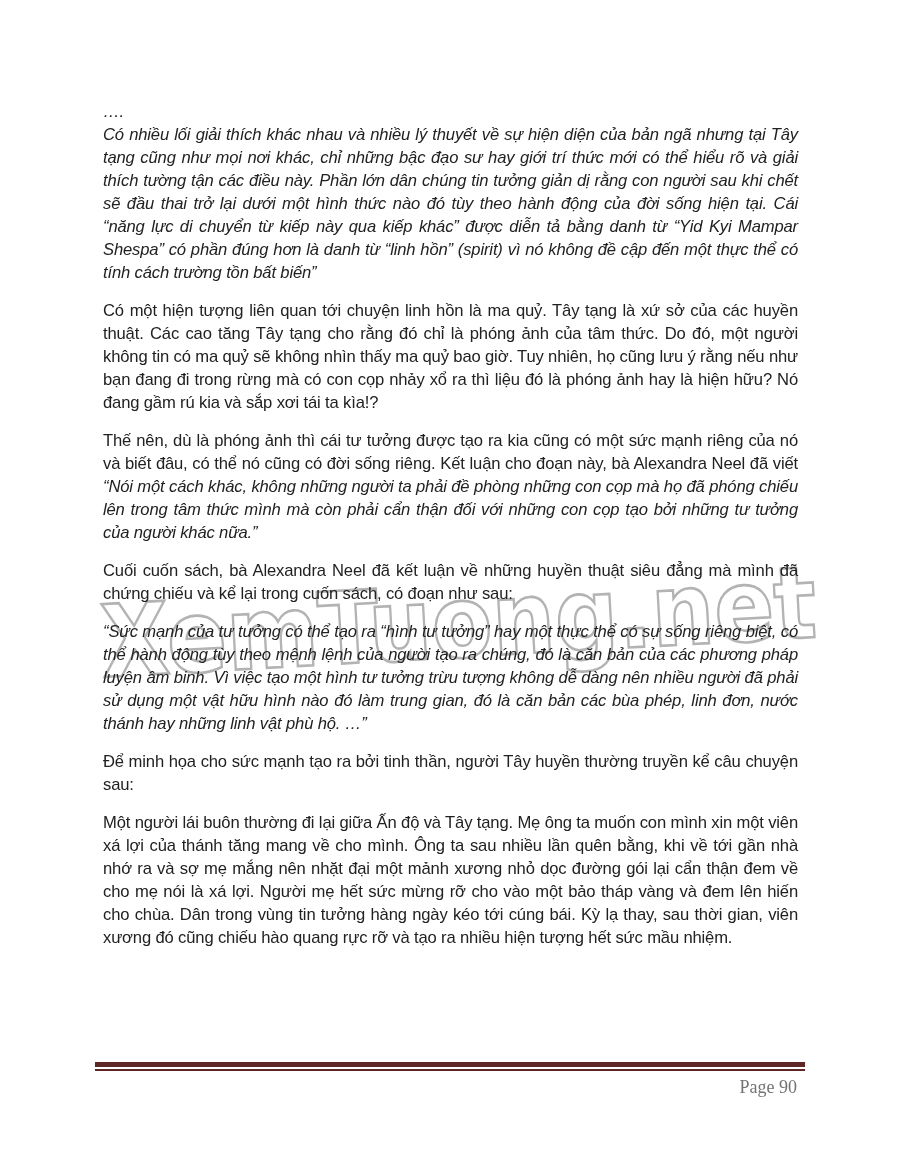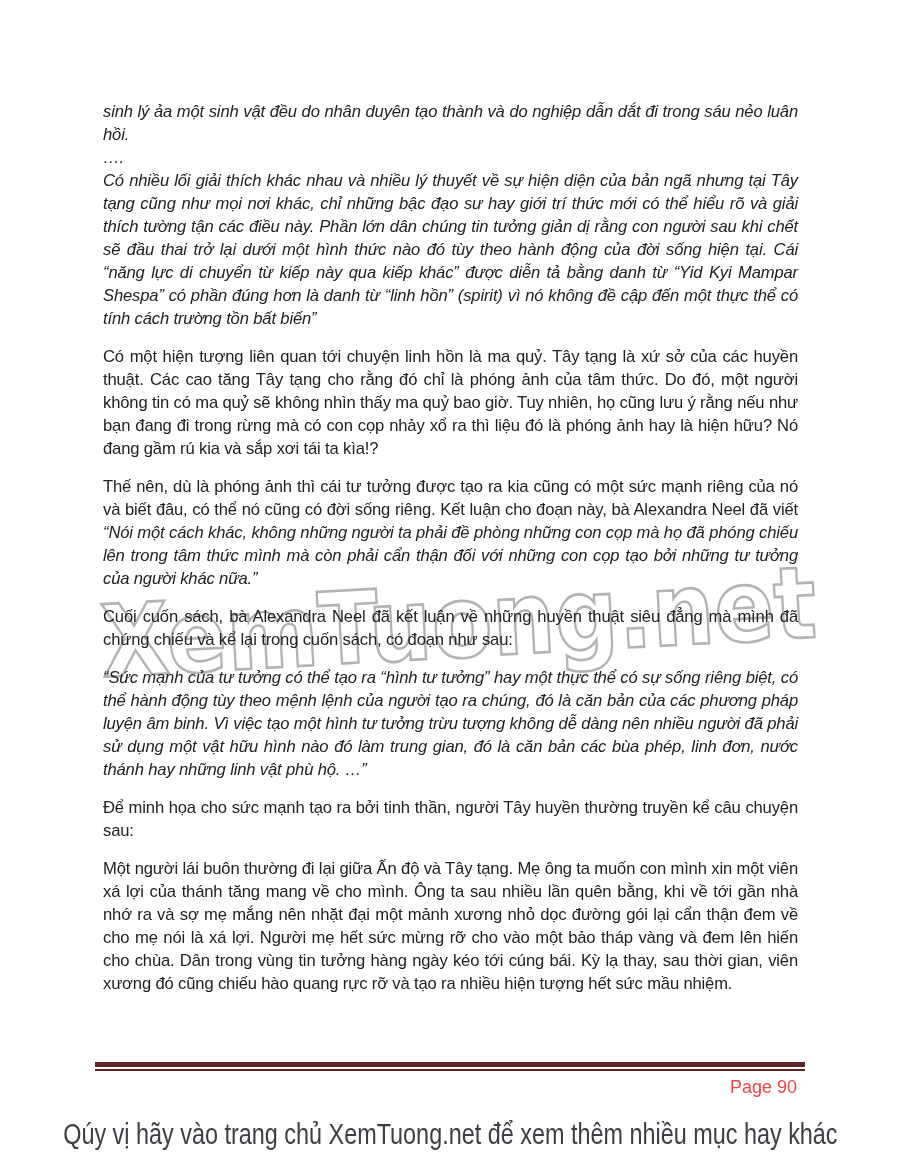--- a/index.html
+++ b/index.html
@@ -48,23 +48,23 @@
       #5e2726 0px, #5e2726 5px,
       #ffffff 5px, #ffffff 7px,
       #5e2726 7px, #5e2726 9px
     );
     z-index: 3;
   }
 
   .page-number {
     position: absolute;
     right: 103px; top: 1077px;
-    font-family: Liberation Sans, sans-serif;
+    font-family: Liberation Serif, serif;
     font-size: 18px;
-    color: #ef4444;
+    color: #737373;
     z-index: 3;
     text-align: center;
   }
 
   
   .banner {
     position: absolute;
     left: 0; right: 0; top: 1108px;
     height: 52px;
     display: flex;
@@ -87,31 +87,27 @@
 
 <div class="page">
 
   <div class="watermark-wrap">
     <svg width="760" height="215" viewBox="0 0 760 215">
       <text x="380" y="152" text-anchor="middle" font-family="DejaVu Sans, sans-serif" font-size="100" font-weight="bold" fill="#ffffff" stroke="#b3b3b3" stroke-width="2.6" textLength="716" lengthAdjust="spacingAndGlyphs">XemTuong.net</text>
     </svg>
   </div>
 
   <div class="doc-body">
-    <p class="italic tight">sinh lý ảa một sinh vật đều do nhân duyên tạo thành và do nghiệp dẫn dắt đi trong sáu nẻo luân hồi.</p>
     <p class="italic tight">….</p>
     <p class="italic">Có nhiều lối giải thích khác nhau và nhiều lý thuyết về sự hiện diện của bản ngã nhưng tại Tây tạng cũng như mọi nơi khác, chỉ những bậc đạo sư hay giới trí thức mới có thể hiểu rõ và giải thích tường tận các điều này. Phần lớn dân chúng tin tưởng giản dị rằng con người sau khi chết sẽ đầu thai trở lại dưới một hình thức nào đó tùy theo hành động của đời sống hiện tại. Cái “năng lực di chuyển từ kiếp này qua kiếp khác” được diễn tả bằng danh từ “Yid Kyi Mampar Shespa” có phần đúng hơn là danh từ “linh hồn” (spirit) vì nó không đề cập đến một thực thể có tính cách trường tồn bất biến”</p>
     <p>Có một hiện tượng liên quan tới chuyện linh hồn là ma quỷ. Tây tạng là xứ sở của các huyền thuật. Các cao tăng Tây tạng cho rằng đó chỉ là phóng ảnh của tâm thức. Do đó, một người không tin có ma quỷ sẽ không nhìn thấy ma quỷ bao giờ. Tuy nhiên, họ cũng lưu ý rằng nếu như bạn đang đi trong rừng mà có con cọp nhảy xổ ra thì liệu đó là phóng ảnh hay là hiện hữu? Nó đang gầm rú kia và sắp xơi tái ta kìa!?</p>
     <p><span>Thế nên, dù là phóng ảnh thì cái tư tưởng được tạo ra kia cũng có một sức mạnh riêng của nó và biết đâu, có thể nó cũng có đời sống riêng. Kết luận cho đoạn này, bà Alexandra Neel đã viết </span><span class="italic">“Nói một cách khác, không những người ta phải đề phòng những con cọp mà họ đã phóng chiếu lên trong tâm thức mình mà còn phải cẩn thận đối với những con cọp tạo bởi những tư tưởng của người khác nữa.”</span></p>
     <p>Cuối cuốn sách, bà Alexandra Neel đã kết luận về những huyền thuật siêu đẳng mà mình đã chứng chiếu và kể lại trong cuốn sách, có đoạn như sau:</p>
     <p class="italic">“Sức mạnh của tư tưởng có thể tạo ra “hình tư tưởng” hay một thực thể có sự sống riêng biệt, có thể hành động tùy theo mệnh lệnh của người tạo ra chúng, đó là căn bản của các phương pháp luyện âm binh. Vì việc tạo một hình tư tưởng trừu tượng không dễ dàng nên nhiều người đã phải sử dụng một vật hữu hình nào đó làm trung gian, đó là căn bản các bùa phép, linh đơn, nước thánh hay những linh vật phù hộ. …”</p>
     <p>Để minh họa cho sức mạnh tạo ra bởi tinh thần, người Tây huyền thường truyền kể câu chuyện sau:</p>
     <p>Một người lái buôn thường đi lại giữa Ấn độ và Tây tạng. Mẹ ông ta muốn con mình xin một viên xá lợi của thánh tăng mang về cho mình. Ông ta sau nhiều lần quên bằng, khi về tới gần nhà nhớ ra và sợ mẹ mắng nên nhặt đại một mảnh xương nhỏ dọc đường gói lại cẩn thận đem về cho mẹ nói là xá lợi. Người mẹ hết sức mừng rỡ cho vào một bảo tháp vàng và đem lên hiến cho chùa. Dân trong vùng tin tưởng hàng ngày kéo tới cúng bái. Kỳ lạ thay, sau thời gian, viên xương đó cũng chiếu hào quang rực rỡ và tạo ra nhiều hiện tượng hết sức mầu nhiệm.</p>
   </div>
 
   <div class="footer-rule"></div>
   <div class="page-number">Page 90</div>
 
-  <div class="banner">
-    <div class="banner-inner"><span>Qúy vị hãy vào trang chủ </span><span class="site">XemTuong.net</span><span> để xem thêm nhiều mục hay khác</span></div>
-  </div>
 
 </div>
 
 </body></html>

